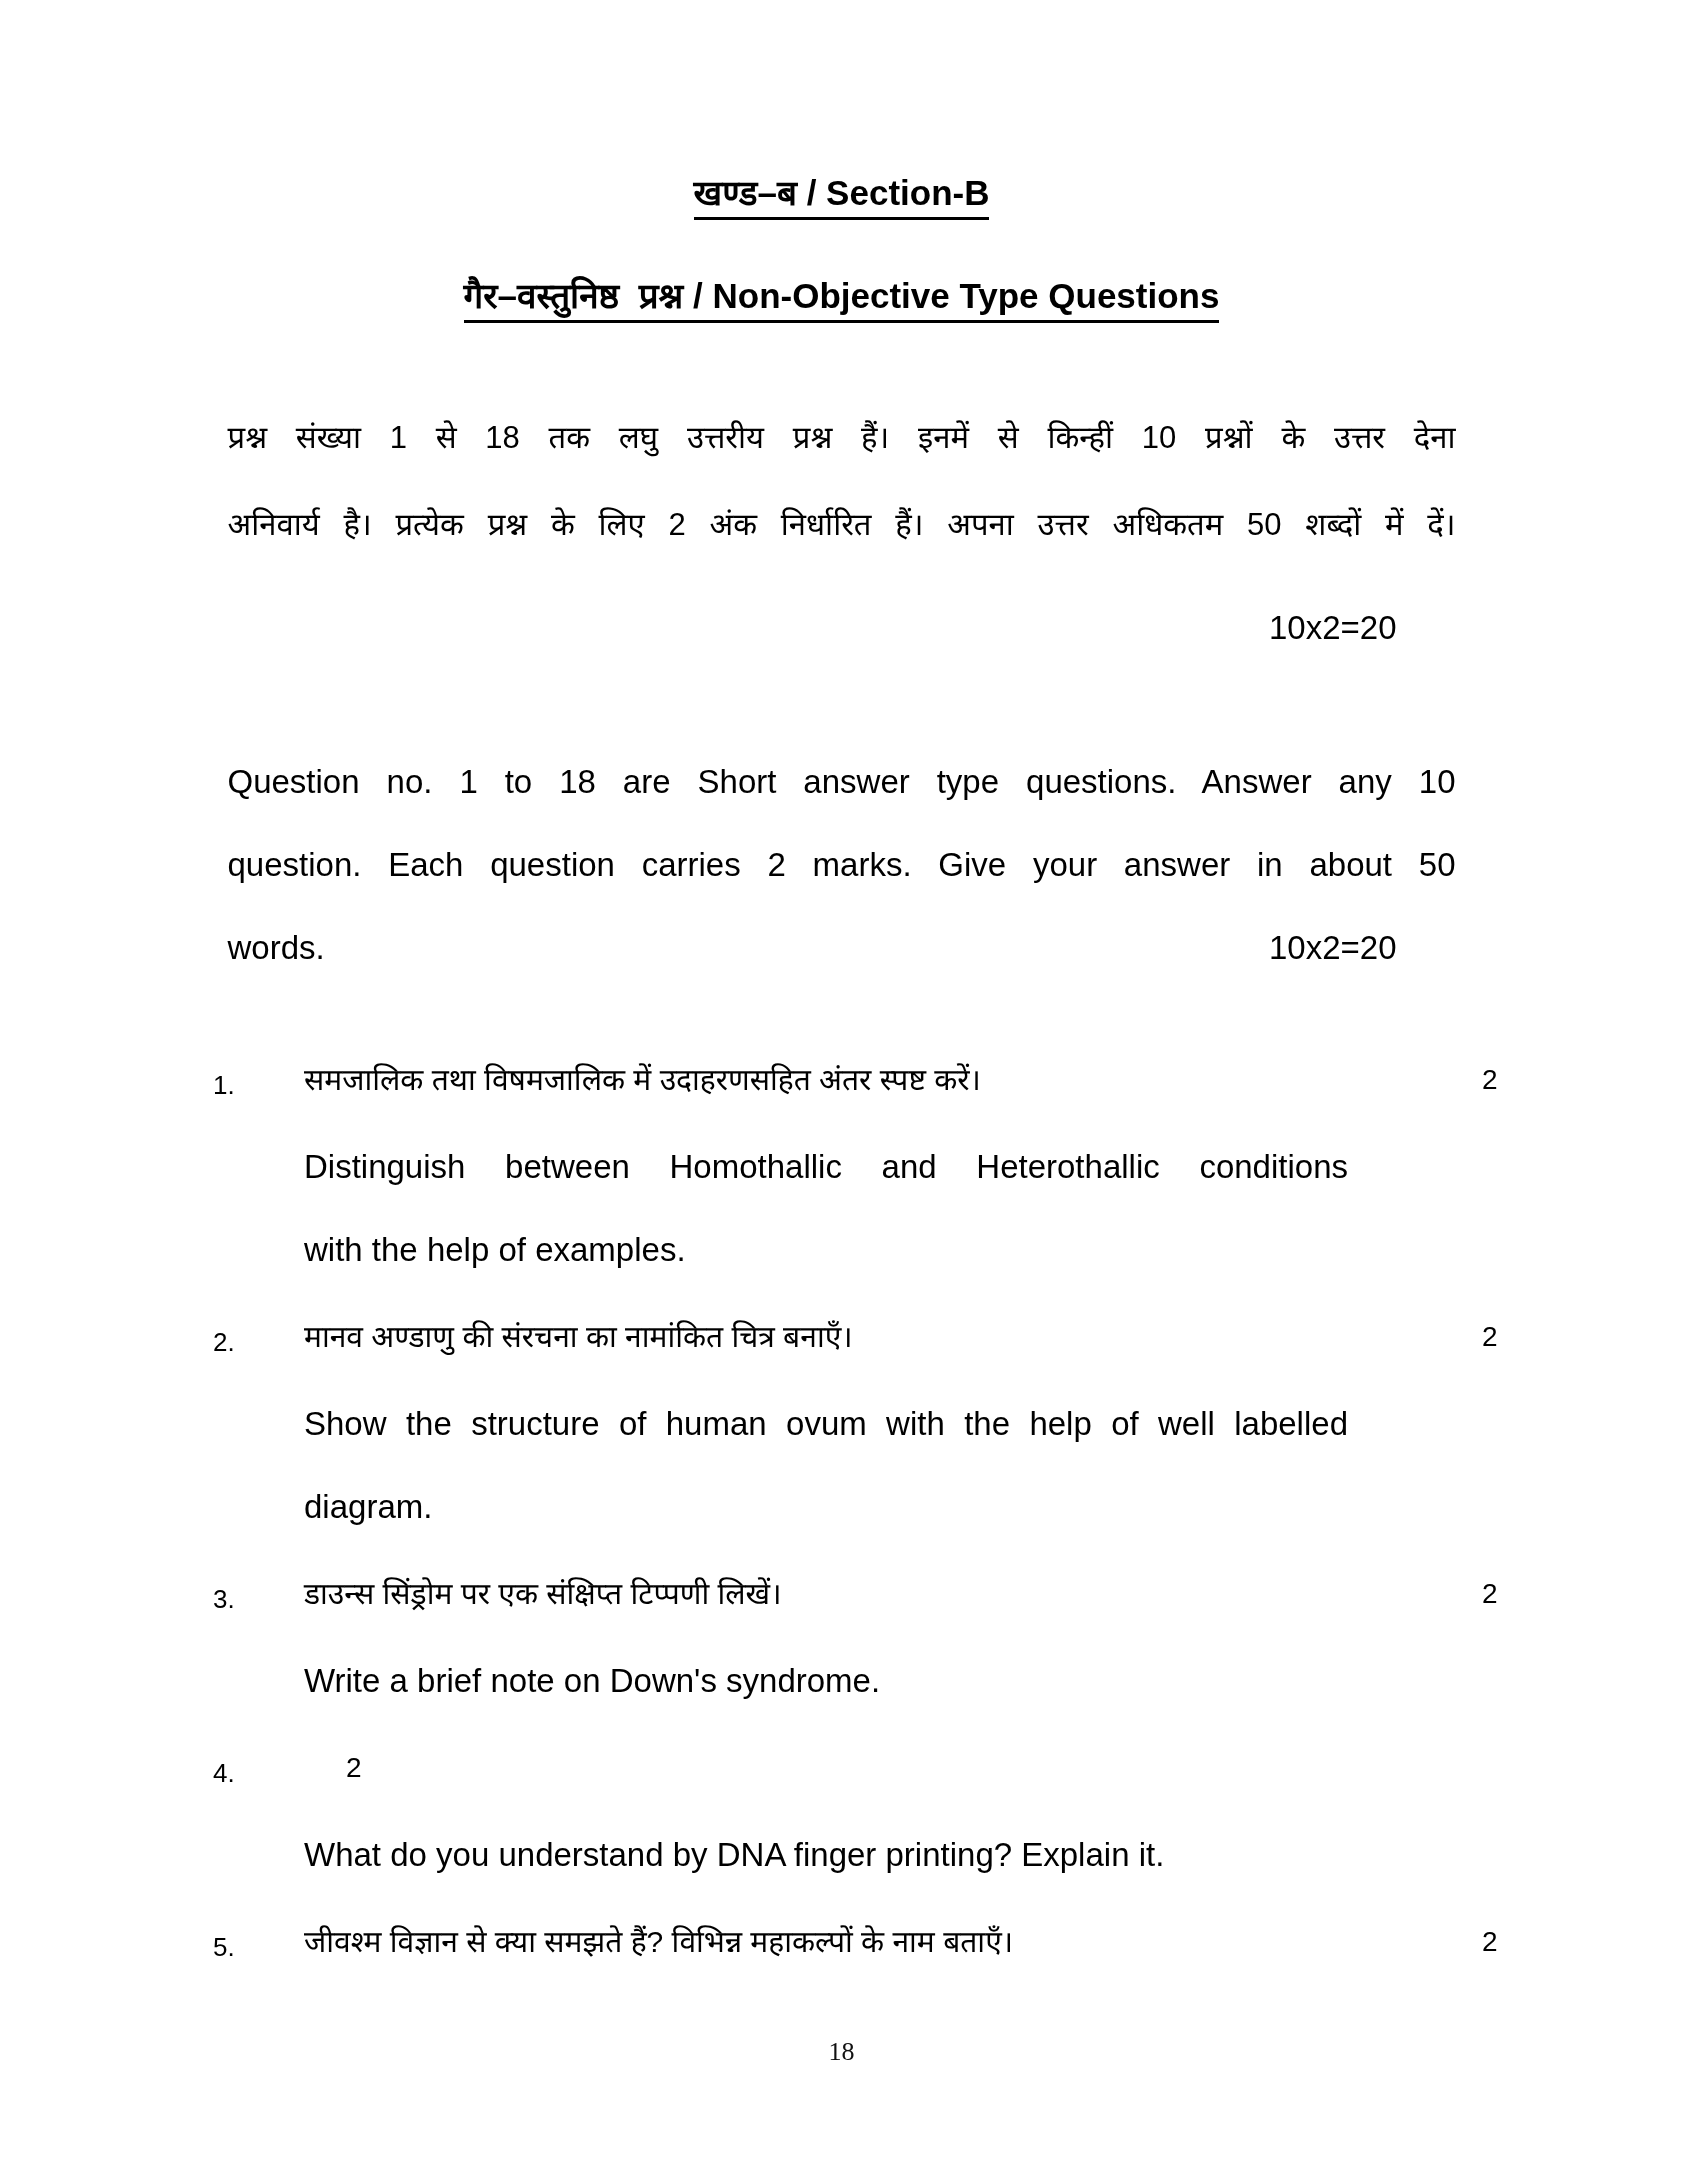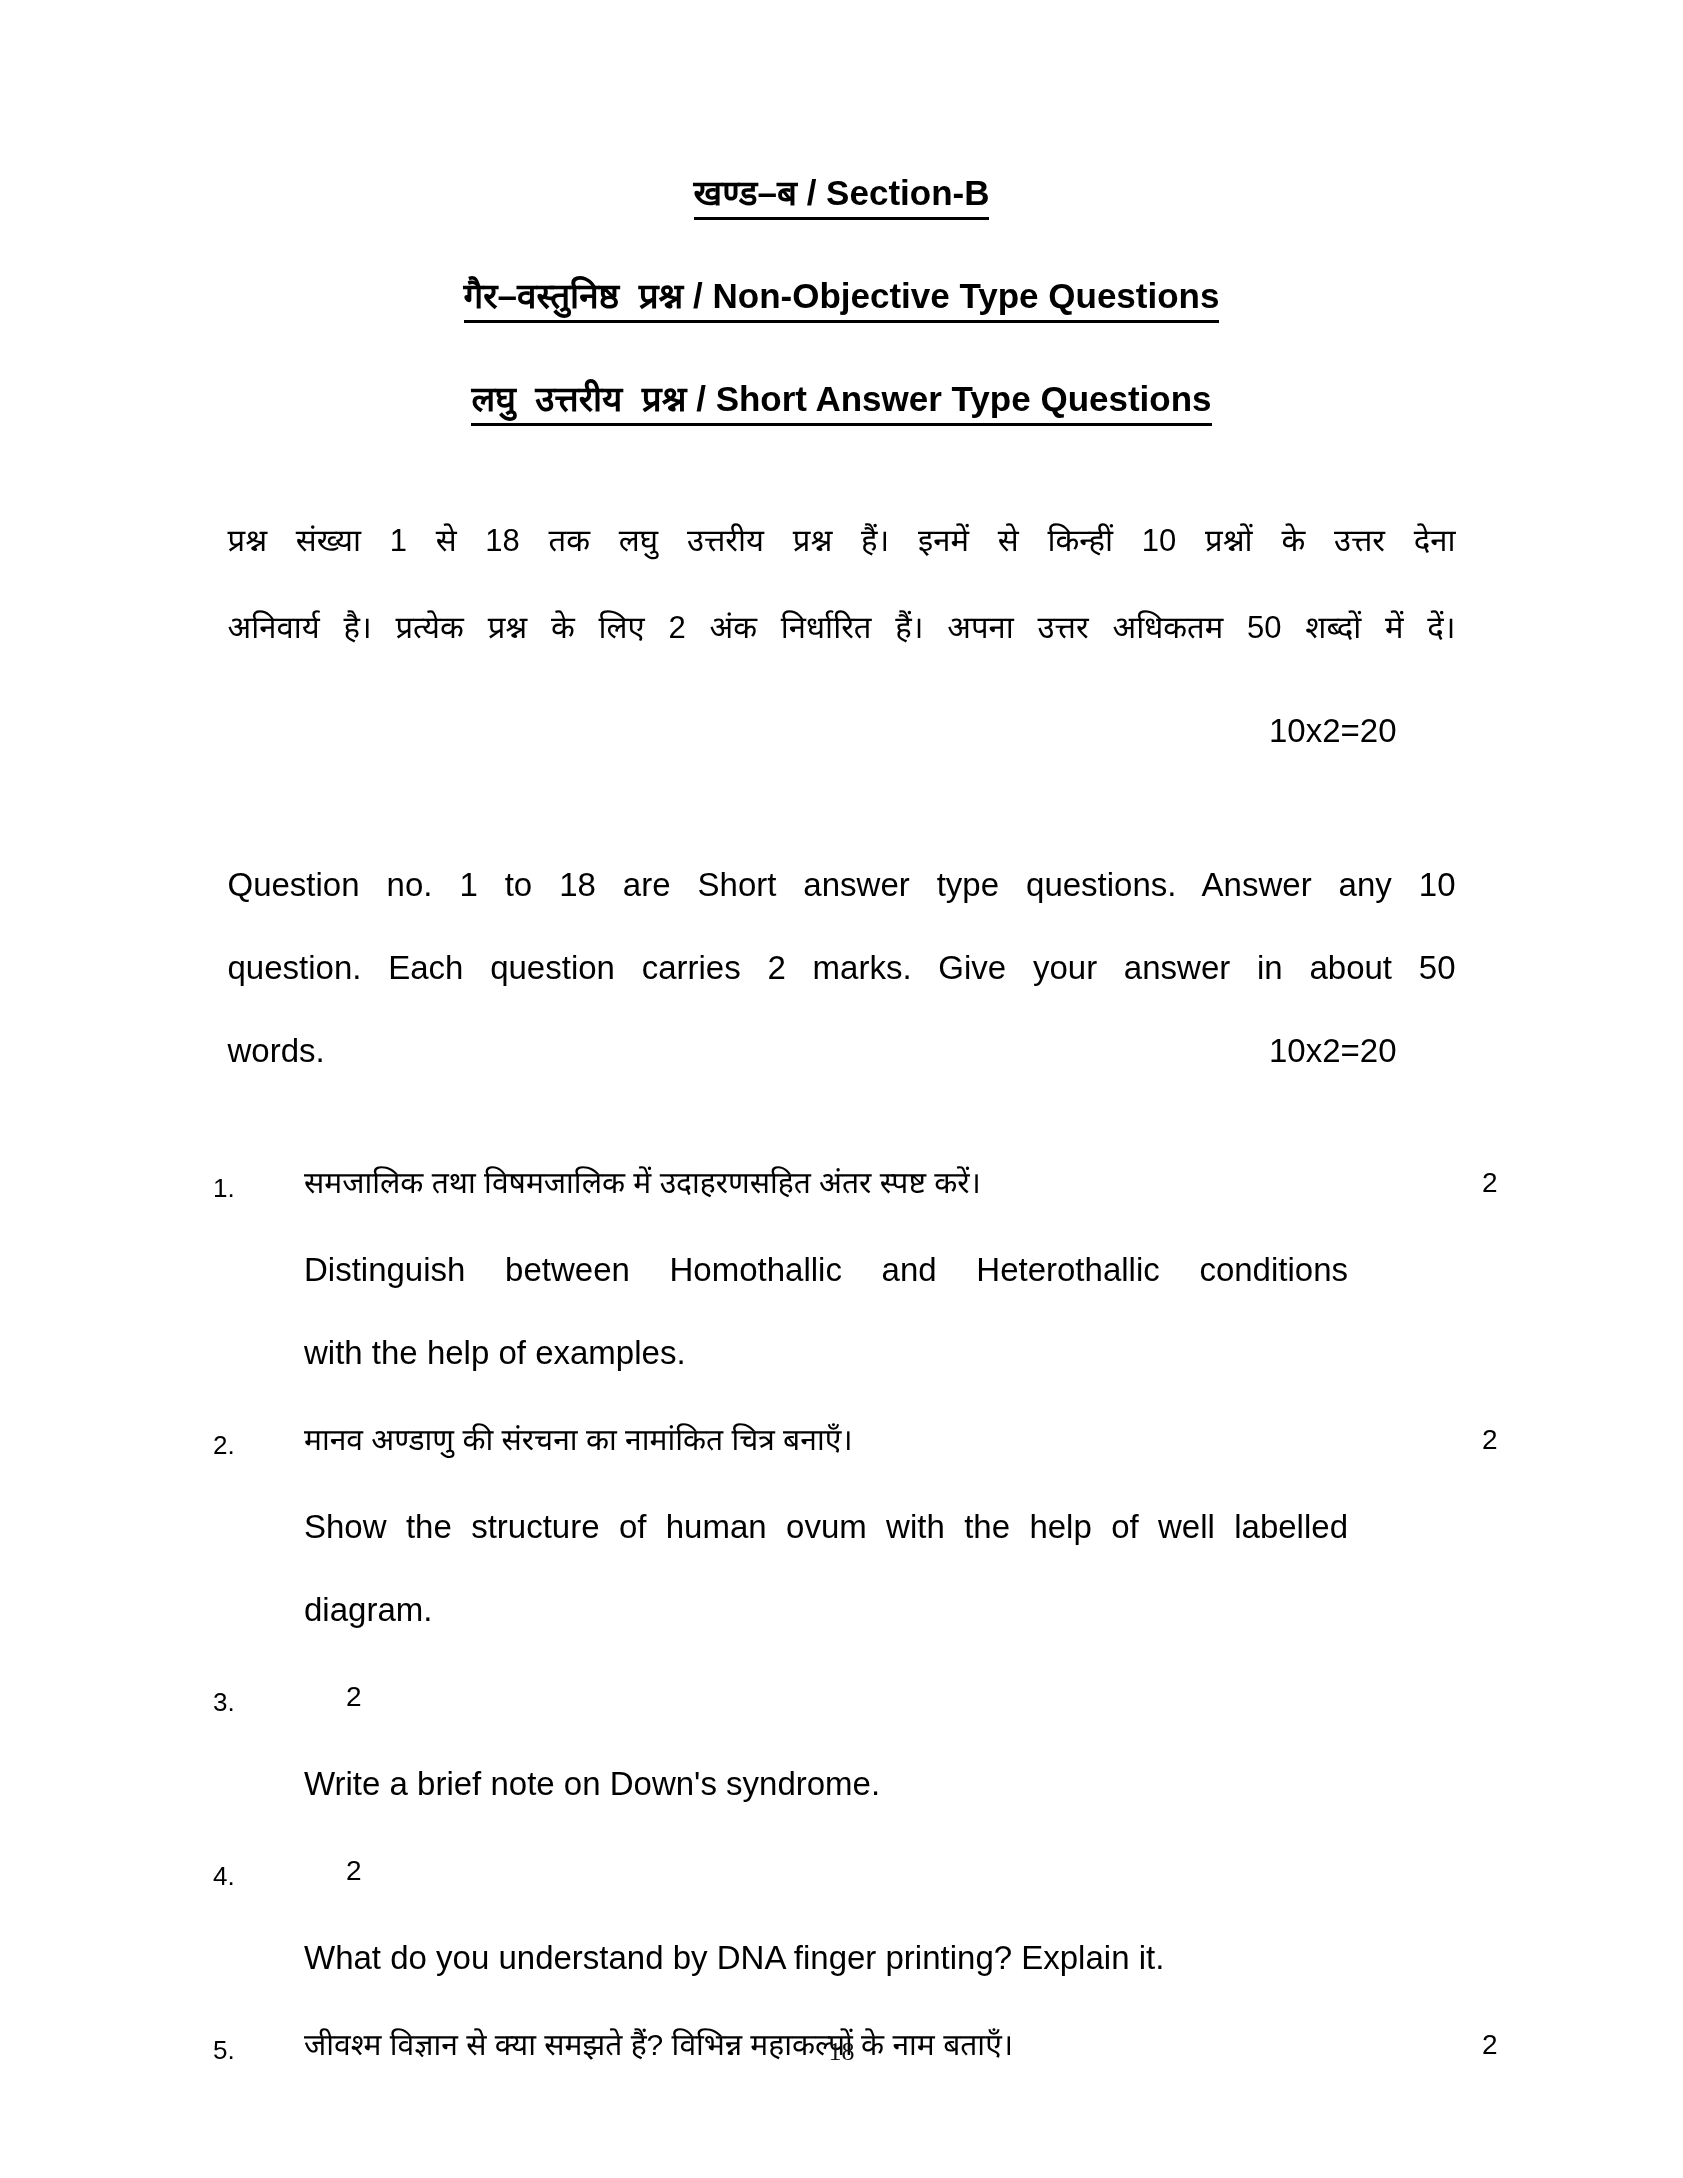--- a/index.html
+++ b/index.html
@@ -176,23 +176,20 @@
 
 <div class="page">
 
   <div class="headings">
     <div class="heading-line">
       <span class="heading-text h-section">खण्ड–ब / Section-B</span>
     </div>
     <div class="heading-line">
       <span class="heading-text h-nonobj">गैर–वस्तुनिष्ठ  प्रश्न / Non-Objective Type Questions</span>
     </div>
-    <div class="heading-line">
-      <span class="heading-text h-short">लघु  उत्तरीय  प्रश्न / Short Answer Type Questions</span>
-    </div>
   </div>
 
   <div class="instr-block">
 
     <div class="instr-hindi">
       <span class="line">प्रश्न संख्या 1 से 18 तक लघु उत्तरीय प्रश्न हैं। इनमें से किन्हीं 10 प्रश्नों के उत्तर देना</span>
       <span class="line">अनिवार्य है। प्रत्येक प्रश्न के लिए 2 अंक निर्धारित हैं। अपना उत्तर अधिकतम 50 शब्दों में दें।</span>
       <span class="marks-right">10x2=20</span>
     </div>
 
@@ -229,20 +226,21 @@
       </div>
       <div class="q-english">
         <span class="line">Show the structure of human ovum with the help of well labelled</span>
         <span class="line last">diagram.</span>
       </div>
     </div>
 
     <div class="q-item">
       <div class="q-row">
         <span class="q-num">3.</span>
+        <span class="q-hindi">डाउन्स सिंड्रोम पर एक संक्षिप्त टिप्पणी लिखें।</span>
         <span class="q-marks">2</span>
       </div>
       <div class="q-english single">
         <span class="line">Write a brief note on Down's syndrome.</span>
       </div>
     </div>
 
     <div class="q-item">
       <div class="q-row">
         <span class="q-num">4.</span>

